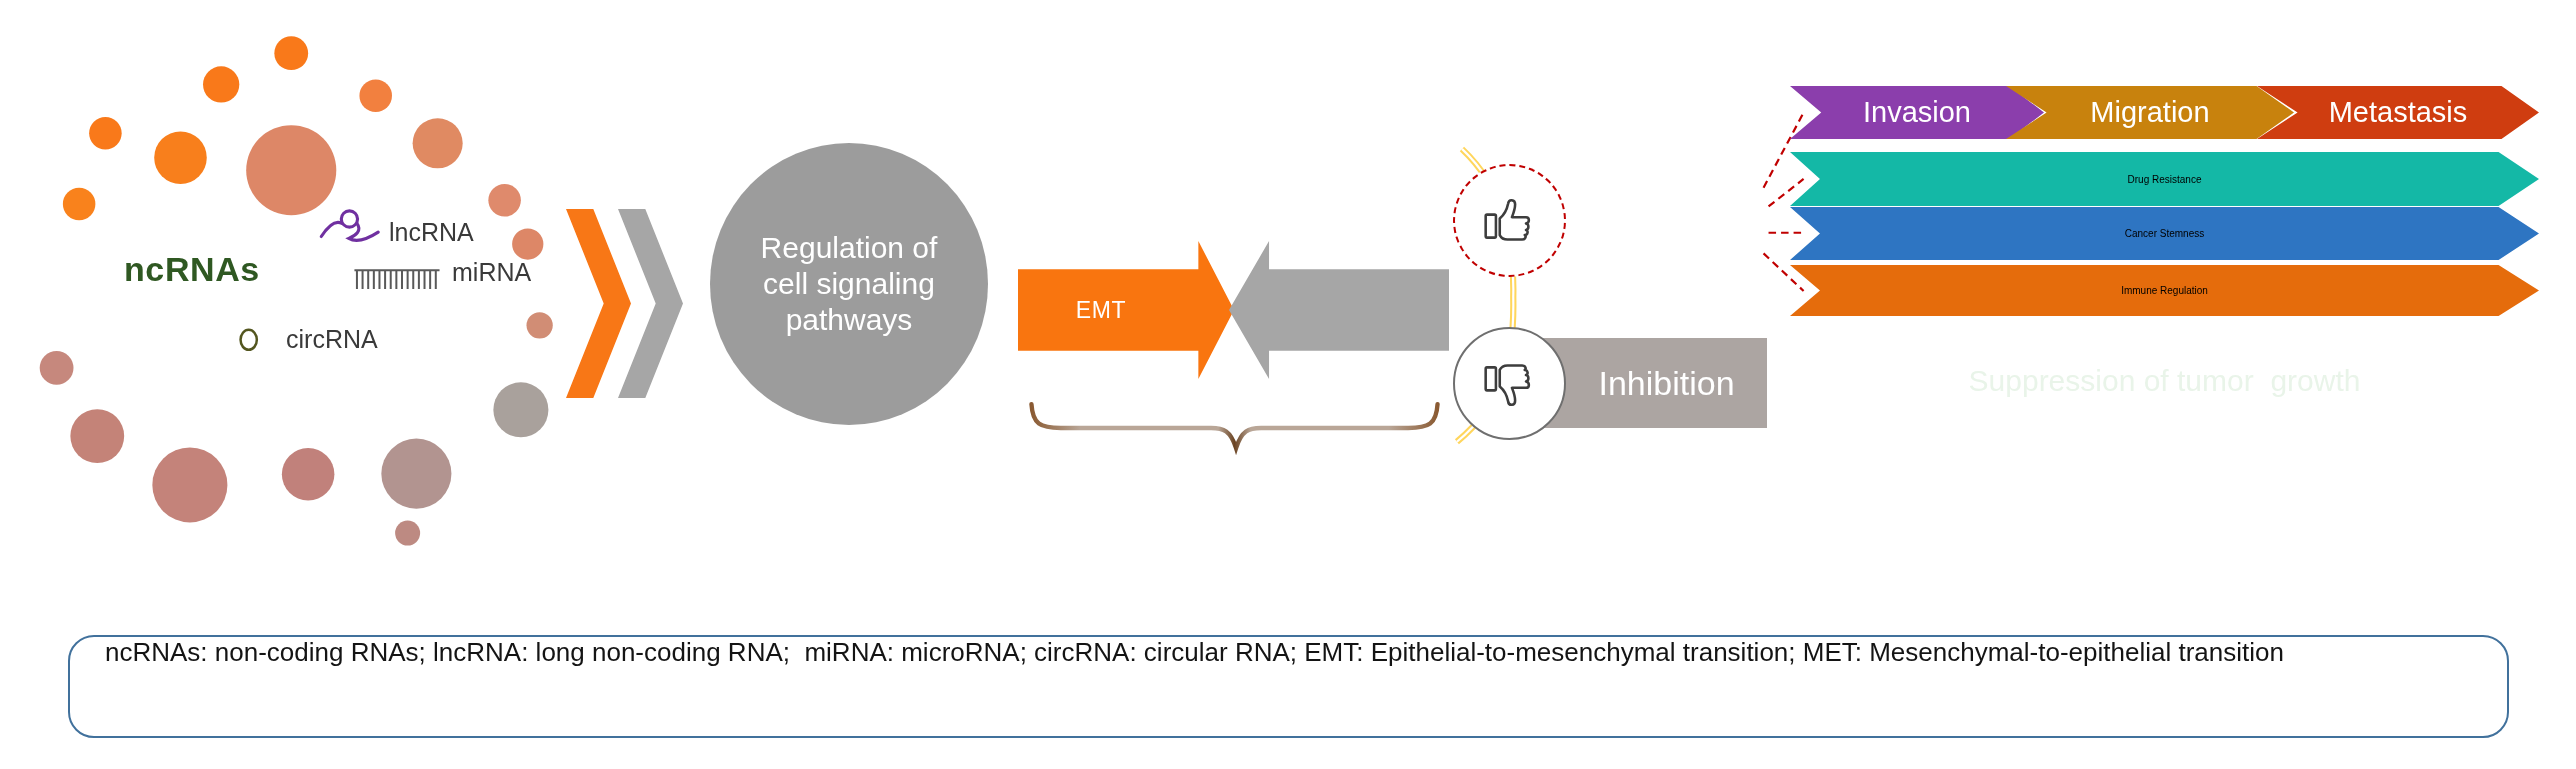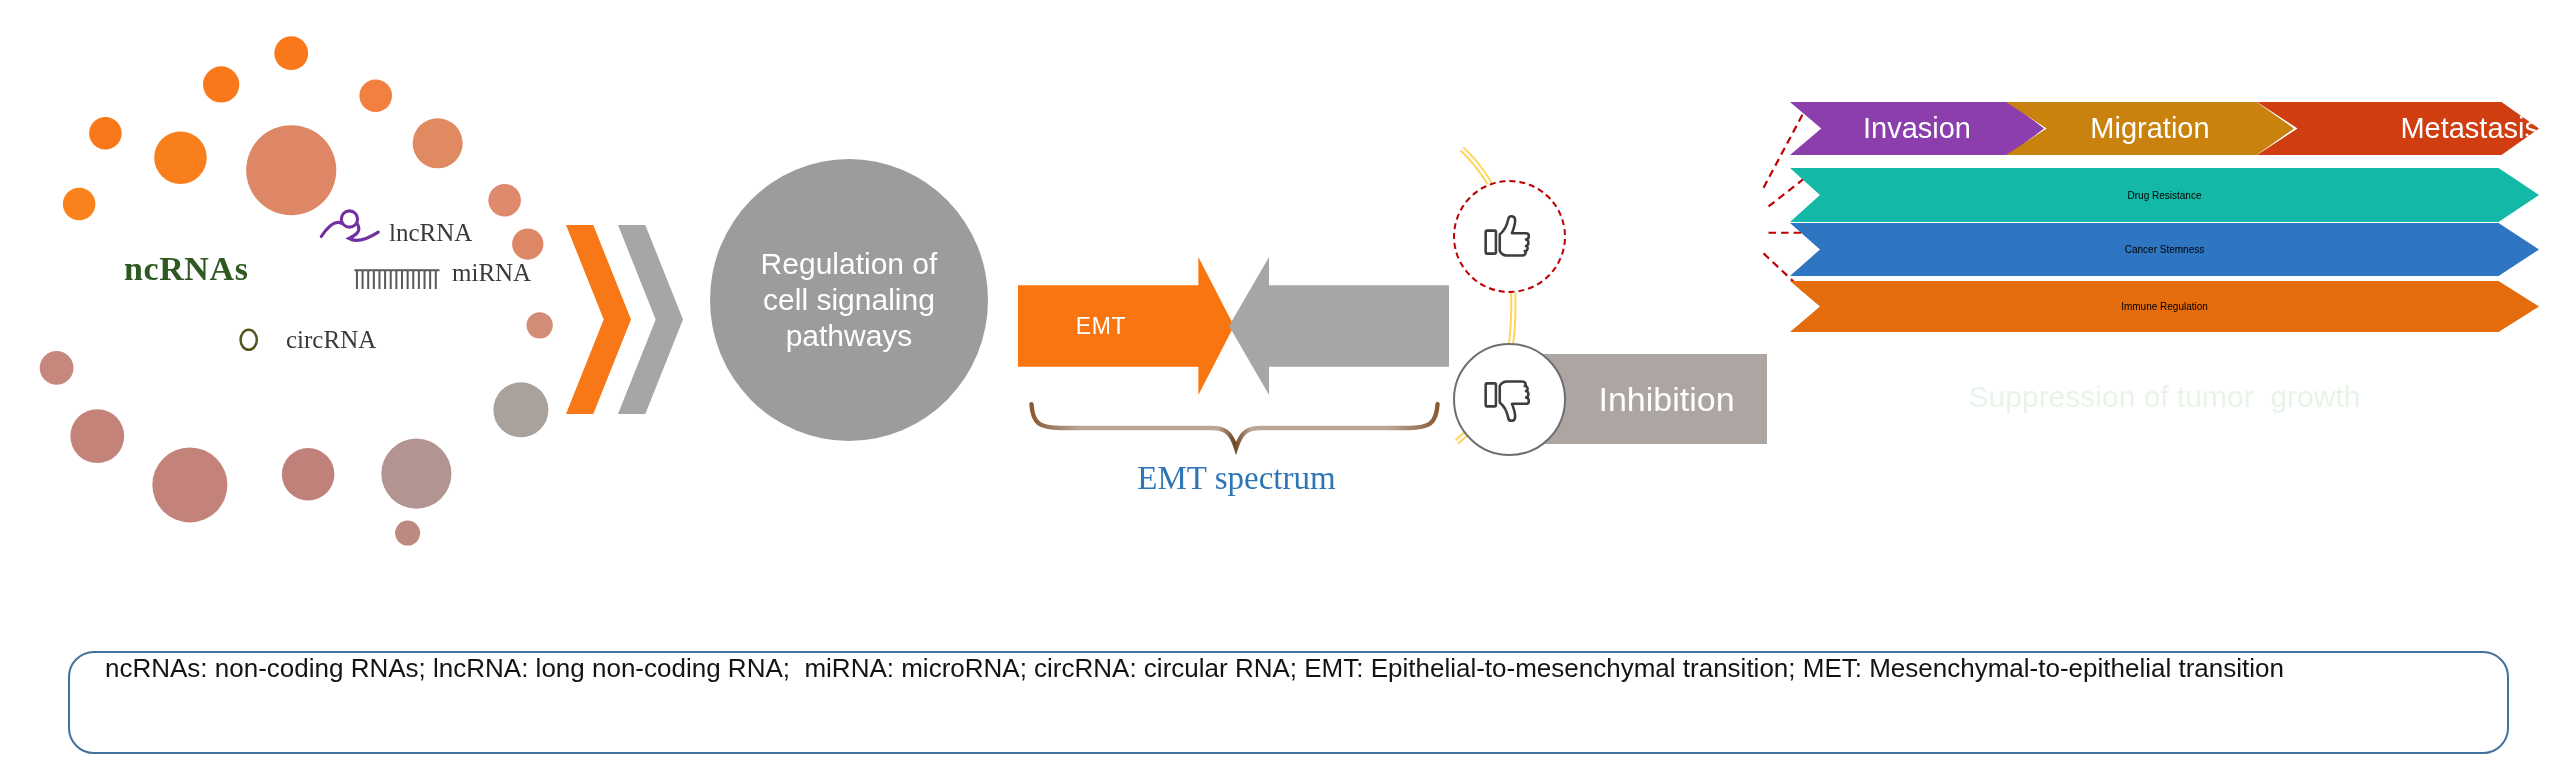--- a/index.html
+++ b/index.html
@@ -1,19 +1,19 @@
 <!DOCTYPE html>
 <html style="font-size:10px"><head>
 <meta charset="utf-8">
 <style>
   html,body{margin:0;padding:0;background:#fff;}
   .stage{position:relative;width:2576px;height:769px;background:#ffffff;overflow:hidden;
          font-family:"Liberation Sans",sans-serif;}
-  .abs{position:absolute;margin-top:16px;}
-  .lbl{position:absolute;line-height:1;white-space:pre;font-family:Liberation Serif, serif;}
+  .abs{position:absolute;}
+  .lbl{position:absolute;line-height:1;white-space:pre;}
   .flexc{display:flex;align-items:center;justify-content:center;}
   svg.layer{position:absolute;left:0;top:0;z-index:0;}
 
   
   .ncrnas-title{font-size:34px;font-weight:bold;color:#2F5822;letter-spacing:0.6px;}
   .legend-lbl{font-size:25px;color:#3a3a3a;}
 
   
   .chev-small{width:65px;height:189px;
     clip-path:polygon(0% 0%,42% 0%,100% 50%,42% 100%,0% 100%,58% 50%);}
@@ -143,21 +143,20 @@
   <div class="abs reg-ellipse flexc">
     <div class="reg-text">Regulation of cell signaling pathways</div>
   </div>
 
   <div class="abs arrow-emt flexc">
     <span class="t">EMT</span>
   </div>
   <div class="abs arrow-met flexc">
     <span class="t">MET</span>
   </div>
-  <div class="lbl spectrum-caption">EMT spectrum</div>
 
   <div class="abs effect-box inhib-box flexc">
     <span class="t">Inhibition</span>
   </div>
 
   <div class="abs thumb-circle promo-circle flexc">
     <svg width="64" height="64" viewBox="0 0 100 100">
       <g fill="#ffffff" stroke="#3d3d3d" stroke-width="4" stroke-linejoin="round">
         <rect x="12" y="40" width="16" height="36" rx="2"></rect>
         <path d="M34 72 L34 46 C40 41 45 33 47 23 C48 15 58 16 58 24 C58 32 55 39 53 44
@@ -176,21 +175,21 @@
       </g>
     </svg>
   </div>
 
   <div class="abs chevseg seg-a flexc" style="left:1790px;width:254px;background:#8B3EAC;">
     <span>Invasion</span>
   </div>
   <div class="abs chevseg seg-b flexc" style="left:2006px;width:288px;background:#C8820D;">
     <span>Migration</span>
   </div>
-  <div class="abs chevseg seg-c flexc" style="left:2257px;width:282px;background:#CF3D10;justify-content:flex-end;">
+  <div class="abs chevseg seg-c flexc" style="left:2257px;width:282px;background:#CF3D10;">
     <span>Metastasis</span>
   </div>
 
   <div class="abs rib flexc" style="top:152px;background:#14b8a6;">
     <span>Drug Resistance</span>
   </div>
   <div class="abs rib flexc" style="top:207px;height:53px;background:#2E75C2;">
     <span>Cancer Stemness</span>
   </div>
   <div class="abs rib flexc" style="top:265px;height:51px;background:#E56C0C;">

